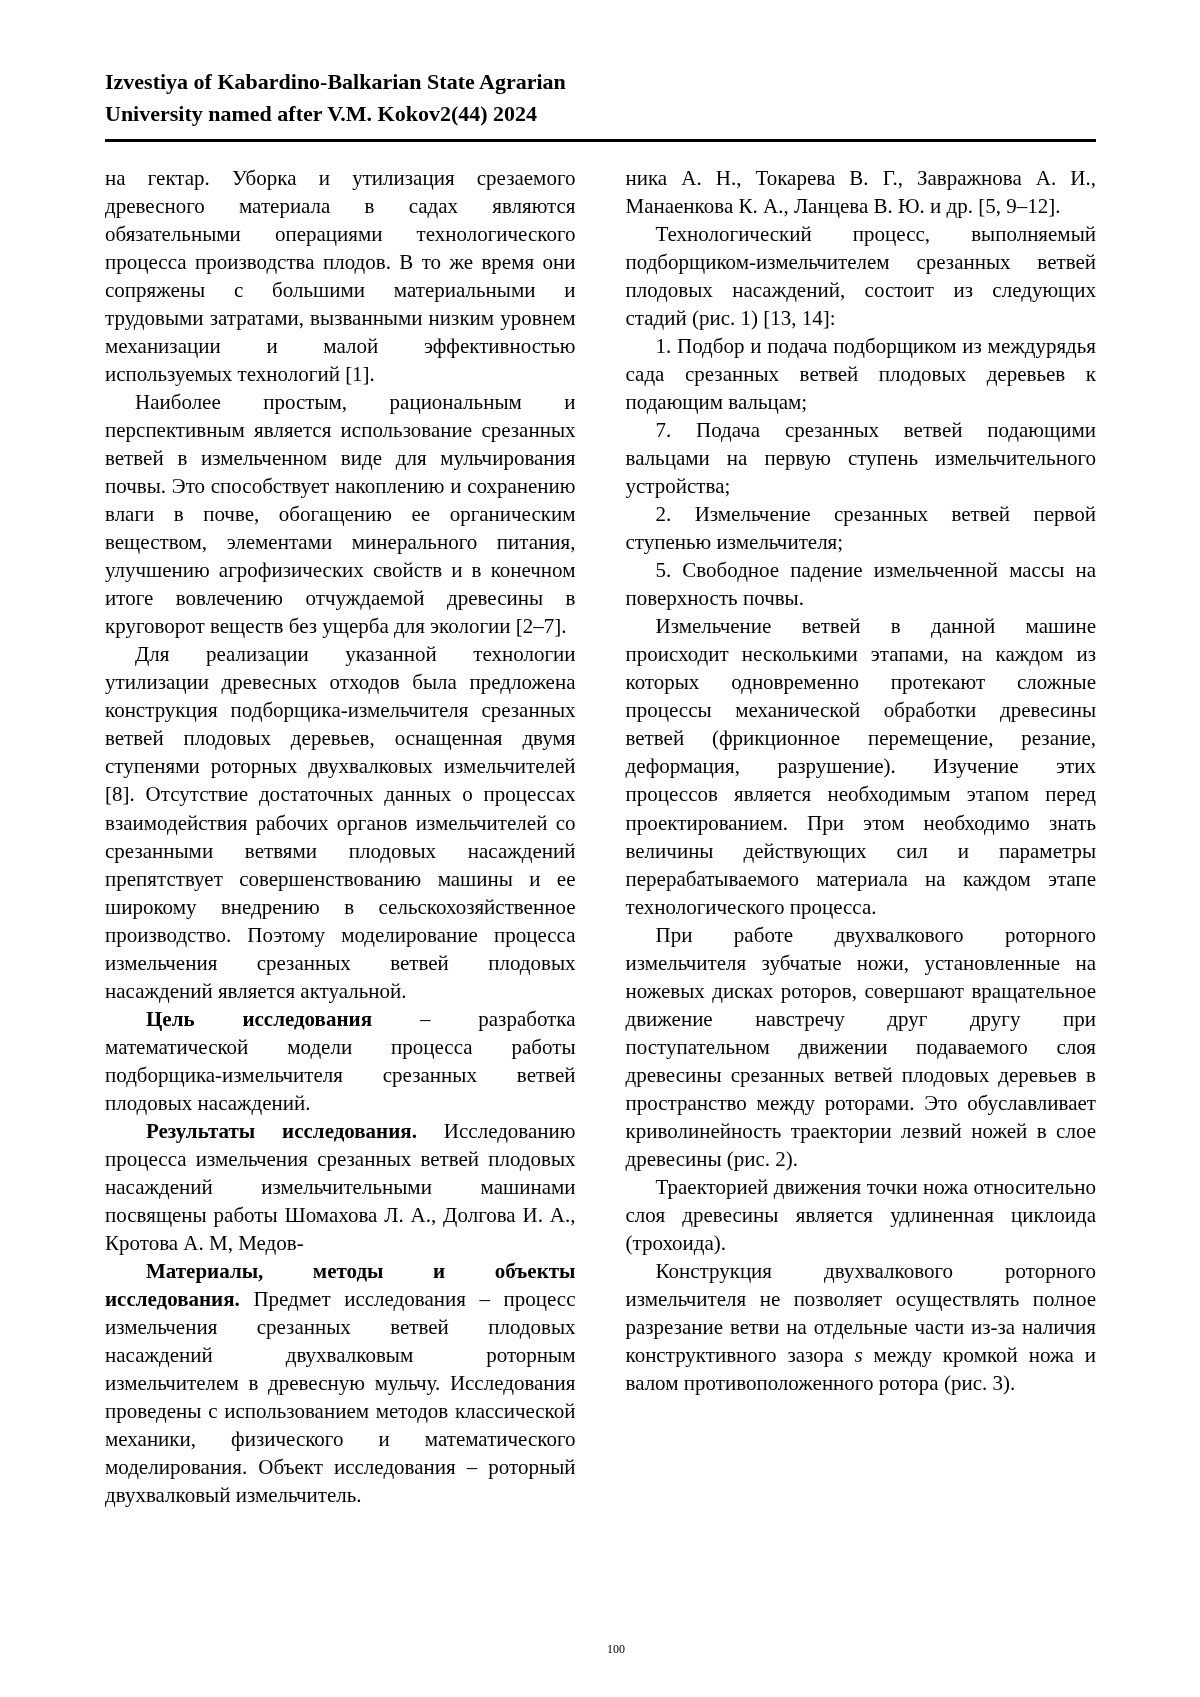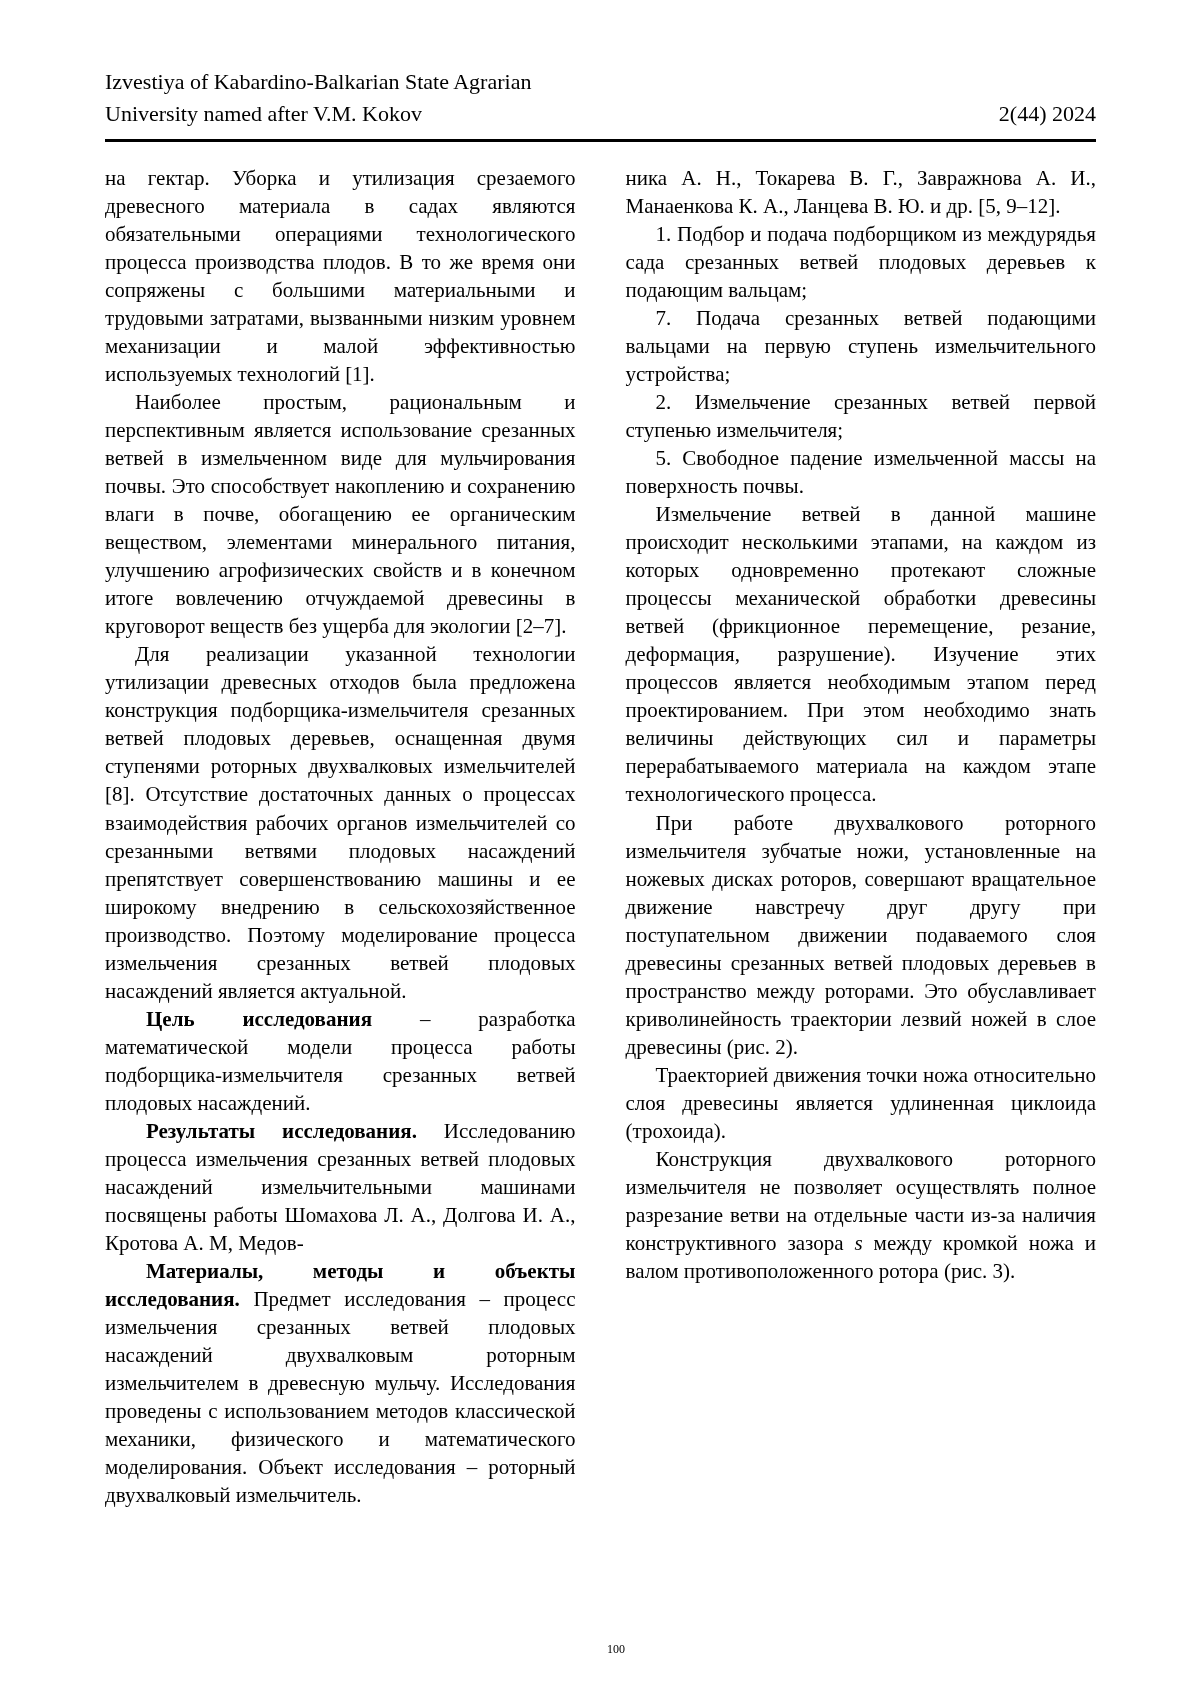--- a/index.html
+++ b/index.html
@@ -8,26 +8,25 @@
     position: relative;
     width: 1200px;
     height: 1697px;
     margin: 0 auto;
     background: #ffffff;
     color: #000000;
     font-family: "Liberation Serif", "DejaVu Serif", serif;
     padding: 66px 104px 0 105px;
     overflow: hidden;
   }
-  .header { font-weight: normal; font-size: 22px; line-height: 1.45; }
+  .header { font-weight: bold; font-size: 22px; line-height: 1.45; }
   .header-row {
     display: flex;
-    justify-content: space-between;
+    justify-content: flex-start;
     align-items: baseline;
-    gap: 12px;
   }
   .rule {
     border-bottom: 3px solid #000;
     margin-top: 9px;
   }
   .columns {
     display: flex;
     gap: 50px;
     margin-top: 22px;
     font-size: 21px;
@@ -70,20 +69,21 @@
       <p class="noindent">на гектар. Уборка и утилизация срезаемого древесного материала в садах являются обязательными операциями технологического процесса производства плодов. В то же время они сопряжены с большими материальными и трудовыми затратами, вызванными низким уровнем механизации и малой эффективностью используемых технологий [1].</p>
       <p>Наиболее простым, рациональным и перспективным является использование срезанных ветвей в измельченном виде для мульчирования почвы. Это способствует накоплению и сохранению влаги в почве, обогащению ее органическим веществом, элементами минерального питания, улучшению агрофизических свойств и в конечном итоге вовлечению отчуждаемой древесины в круговорот веществ без ущерба для экологии [2–7].</p>
       <p>Для реализации указанной технологии утилизации древесных отходов была предложена конструкция подборщика-измельчителя срезанных ветвей плодовых деревьев, оснащенная двумя ступенями роторных двухвалковых измельчителей [8]. Отсутствие достаточных данных о процессах взаимодействия рабочих органов измельчителей со срезанными ветвями плодовых насаждений препятствует совершенствованию машины и ее широкому внедрению в сельскохозяйственное производство. Поэтому моделирование процесса измельчения срезанных ветвей плодовых насаждений является актуальной.</p>
       <p><b class="lead">Цель исследования</b><span> – разработка математической модели процесса работы подборщика-измельчителя срезанных ветвей плодовых насаждений.</span></p>
       <p><b class="lead">Результаты исследования.</b><span> Исследованию процесса измельчения срезанных ветвей плодовых насаждений измельчительными машинами посвящены работы Шомахова Л. А., Долгова И. А., Кротова А. М, Медов-</span></p>
       <p><b class="lead">Материалы, методы и объекты исследования.</b><span> Предмет исследования – процесс измельчения срезанных ветвей плодовых насаждений двухвалковым роторным измельчителем в древесную мульчу. Исследования проведены с использованием методов классической механики, физического и математического моделирования. Объект исследования – роторный двухвалковый измельчитель.</span></p>
     </div>
 
     <div class="col">
       <p class="noindent">ника А. Н., Токарева В. Г., Завражнова А. И., Манаенкова К. А., Ланцева В. Ю. и др. [5, 9–12].</p>
+      <p>Технологический процесс, выполняемый подборщиком-измельчителем срезанных ветвей плодовых насаждений, состоит из следующих стадий (рис. 1) [13, 14]:</p>
       <p>1. Подбор и подача подборщиком из междурядья сада срезанных ветвей плодовых деревьев к подающим вальцам;</p>
       <p>7. Подача срезанных ветвей подающими вальцами на первую ступень измельчительного устройства;</p>
       <p>2. Измельчение срезанных ветвей первой ступенью измельчителя;</p>
       <p>5. Свободное падение измельченной массы на поверхность почвы.</p>
       <p>Измельчение ветвей в данной машине происходит несколькими этапами, на каждом из которых одновременно протекают сложные процессы механической обработки древесины ветвей (фрикционное перемещение, резание, деформация, разрушение). Изучение этих процессов является необходимым этапом перед проектированием. При этом необходимо знать величины действующих сил и параметры перерабатываемого материала на каждом этапе технологического процесса.</p>
       <p>При работе двухвалкового роторного измельчителя зубчатые ножи, установленные на ножевых дисках роторов, совершают вращательное движение навстречу друг другу при поступательном движении подаваемого слоя древесины срезанных ветвей плодовых деревьев в пространство между роторами. Это обуславливает криволинейность траектории лезвий ножей в слое древесины (рис. 2).</p>
       <p>Траекторией движения точки ножа относительно слоя древесины является удлиненная циклоида (трохоида).</p>
       <p><span>Конструкция двухвалкового роторного измельчителя не позволяет осуществлять полное разрезание ветви на отдельные части из-за наличия конструктивного зазора </span><i class="var">s</i><span> между кромкой ножа и валом противоположенного ротора (рис. 3).</span></p>
     </div>
 

